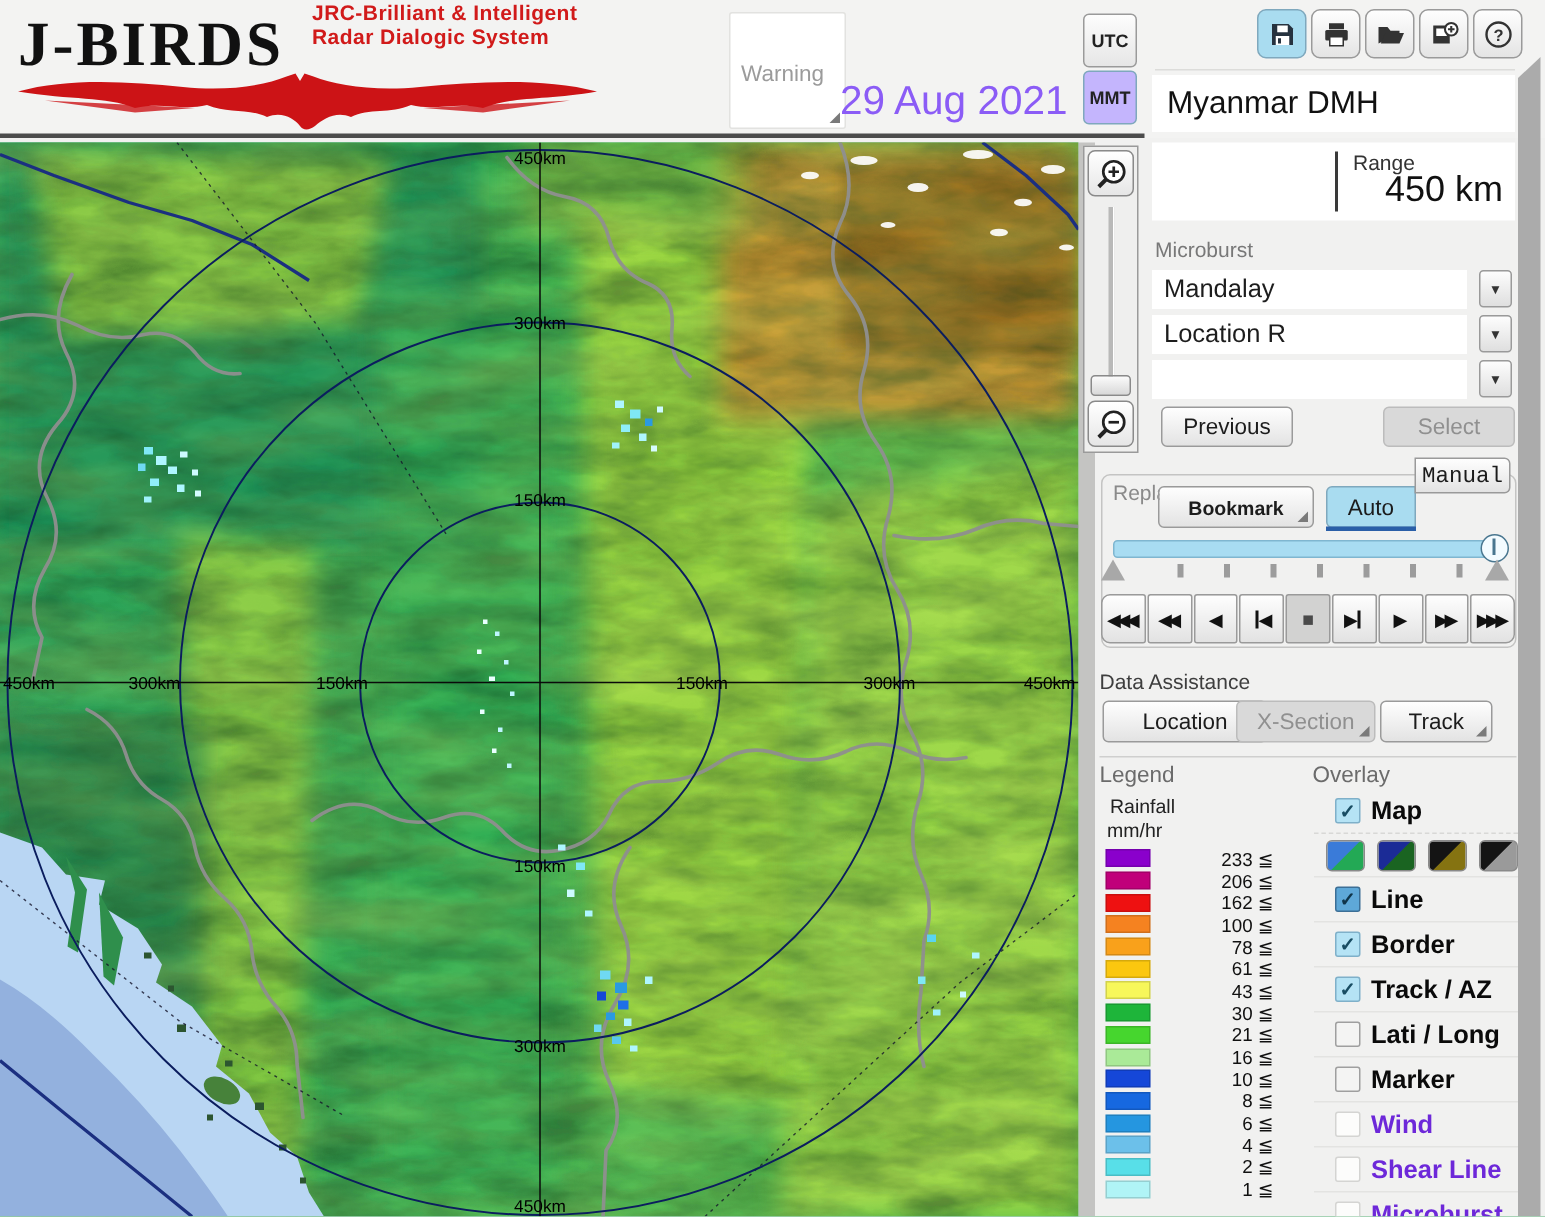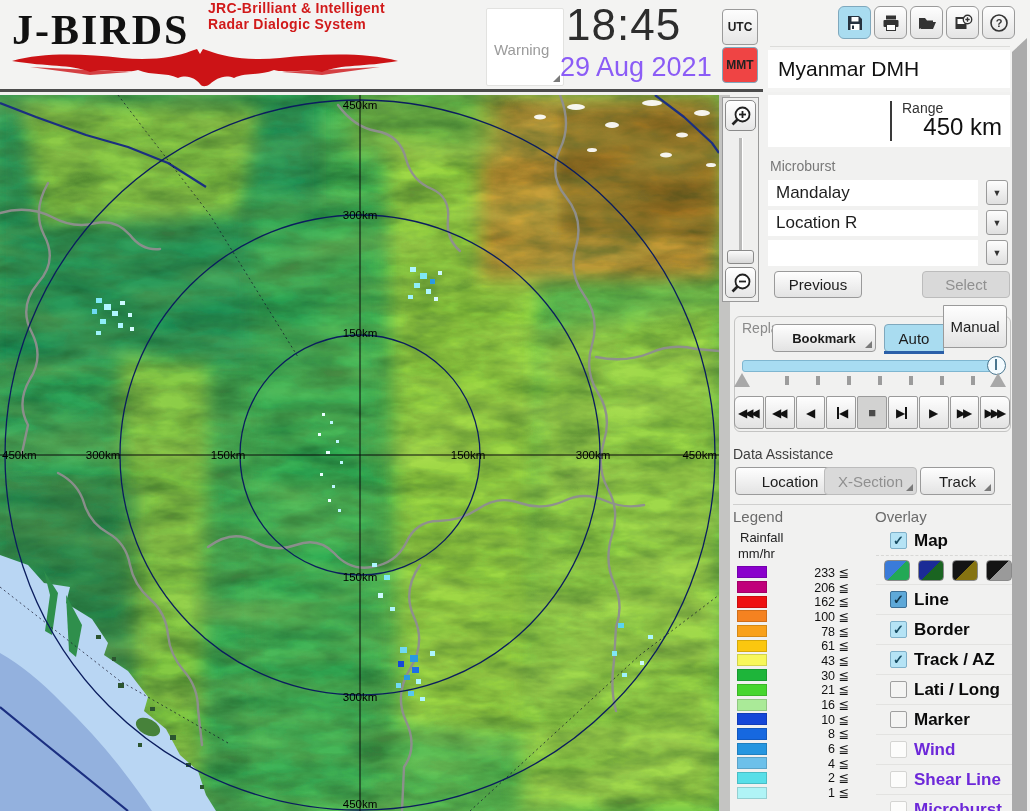--- a/index.html
+++ b/index.html
@@ -12,21 +12,21 @@
   #header-rule{left:0;top:89px;width:763px;height:3px;background:#4c4c4c;}
   #logo-title{left:12px;top:6px;font-family:"Liberation Serif",serif;font-weight:bold;font-size:42px;letter-spacing:2px;color:#111;}
   #logo-tag{left:208px;top:0;color:#d11a1a;font-weight:bold;font-size:14px;line-height:16px;letter-spacing:.3px;}
   #eagle{left:10px;top:48px;}
   #warning-box{left:486px;top:8px;width:76px;height:76px;background:#fff;border:1px solid #e2e2e0;border-radius:2px;}
   #warning-box .txt{position:absolute;left:7px;top:32px;color:#9b9b9b;font-size:15px;}
   .corner-tri{position:absolute;right:3px;bottom:3px;width:0;height:0;border-left:7px solid transparent;border-bottom:7px solid #7a7a7a;}
   #clock-time{left:566px;top:0px;font-size:44px;color:#2d2d2d;letter-spacing:1px;}
   #clock-date{left:560px;top:52px;font-size:27px;color:#8b5cf6;}
   .tz-btn{width:36px;height:36px;border:1px solid #9a9a9a;border-radius:4px;background:linear-gradient(#fdfdfd,#e6e6e6);font-size:12px;font-weight:bold;color:#222;display:flex;align-items:center;justify-content:center;box-sizing:border-box;}
-  .tz-btn.active{background:#ef4444;border-color:#7fa8bd;}
+  .tz-btn.active{background:#c4b5fd;border-color:#7fa8bd;}
   #tz-utc{left:722px;top:9px;} #tz-mmt{left:722px;top:47px;}
 
   
   .tool-btn{width:33px;height:33px;border:1px solid #9a9a9a;border-radius:6px;background:linear-gradient(#fefefe,#e4e4e4);display:flex;align-items:center;justify-content:center;box-sizing:border-box;padding:0;}
   .tool-btn.active{background:#a9dcf0;border-color:#7fa8bd;}
   #toolbar{left:838px;top:6px;display:flex;gap:3px;}
 
   
   #panel-divider{left:770px;top:46px;width:240px;height:1px;background:#dcdcda;}
   #station-field{left:768px;top:50px;width:242px;height:38px;background:#fff;font-size:21px;color:#111;line-height:38px;padding-left:10px;box-sizing:border-box;}
@@ -41,21 +41,21 @@
   .btn.blue{background:#a9dcf0;border-color:#7fa8bd;}
   .btn.disabled{background:#d9d9d9;color:#909090;border-color:#bcbcbc;}
   #btn-previous{left:774px;top:271px;width:88px;height:27px;}
   #btn-select{left:922px;top:271px;width:88px;height:27px;}
 
   
   #replay-box{left:734px;top:316px;width:277px;height:116px;border:1px solid #c4c4c3;border-radius:6px;box-sizing:border-box;}
   #replay-label{left:742px;top:320px;font-size:14px;color:#8a8a8a;}
   #btn-bookmark{left:772px;top:324px;width:104px;height:28px;font-size:13px;font-weight:bold;position:absolute;}
   #btn-auto{left:884px;top:324px;width:60px;height:28px;position:absolute;border-radius:4px 0 0 4px;}
-  #btn-manual{left:943px;top:305px;width:64px;height:43px;position:absolute;border-radius:0 4px 4px 0;}
+  #btn-manual{left:943px;top:305px;width:64px;height:24px;position:absolute;border-radius:0 4px 4px 0;font-family:Liberation Mono, monospace;}
   #auto-underline{left:884px;top:351px;width:60px;height:3px;background:#2a5fa8;}
   #replay-track{left:742px;top:360px;width:256px;height:12px;background:#a8dcf2;border:1px solid #7fb6d0;border-radius:3px;box-sizing:border-box;}
   #replay-thumb{left:987px;top:356px;width:19px;height:19px;border-radius:50%;background:#f2fafе;background:#f3fbff;border:1.5px solid #49768f;box-sizing:border-box;}
   #replay-thumb::after{content:'';position:absolute;left:7px;top:2px;width:1.5px;height:11px;background:#49768f;}
   .end-tri{width:0;height:0;border-left:8px solid transparent;border-right:8px solid transparent;border-bottom:14px solid #a8a8a8;}
   #tri-left{left:734px;top:373px;} #tri-right{left:990px;top:373px;}
   .tick{position:absolute;top:376px;width:4px;height:9px;background:#9c9c9c;}
   #playback{left:734px;top:396px;display:flex;gap:1px;}
   .pb-btn{width:29.8px;height:33px;border:1px solid #9a9a9a;background:linear-gradient(#fefefe,#e2e2e2);display:flex;align-items:center;justify-content:center;box-sizing:border-box;padding:0;border-radius:2px;}
   .pb-btn:first-child{border-radius:6px 2px 2px 6px;} .pb-btn:last-child{border-radius:2px 6px 6px 2px;}
@@ -123,21 +123,20 @@
     <path fill="#cc1316" d="M20,19 L120,24 L80,27 Z" opacity=".8"></path>
     <path fill="#cc1316" d="M370,19 L272,24 L312,27 Z" opacity=".8"></path>
   </svg>
   <div id="header-rule" class="abs"></div>
 
   <div id="warning-box" class="abs">
     <span class="txt">Warning</span>
     <span class="corner-tri"></span>
   </div>
 
-  <div id="clock-time" class="abs">18:45</div>
   <div id="clock-date" class="abs">29 Aug 2021</div>
 
   <button id="tz-utc" class="abs tz-btn">UTC</button>
   <button id="tz-mmt" class="abs tz-btn active">MMT</button>
 
   <div id="toolbar" class="abs">
     <button class="tool-btn active">
       <svg width="20" height="20" viewBox="0 0 20 20">
         <path d="M3,3 h11 l3,3 v11 h-14 z" fill="#26323f"></path>
         <rect x="6.5" y="4" width="7" height="4.5" fill="#fff"></rect>

